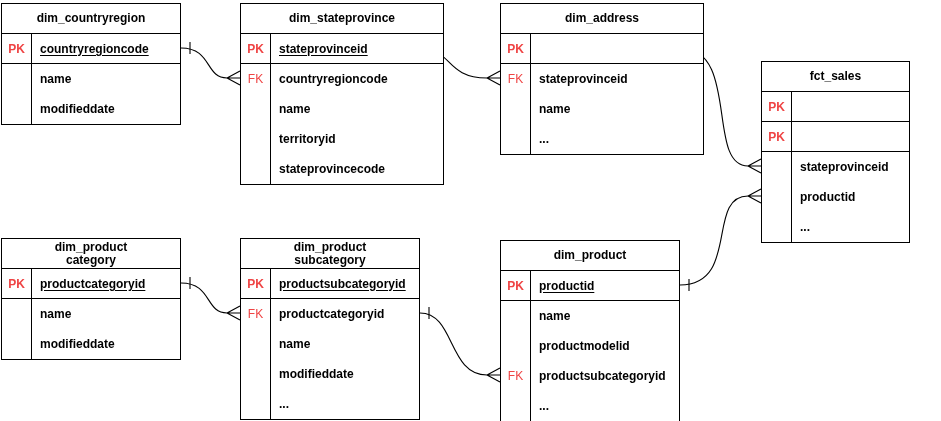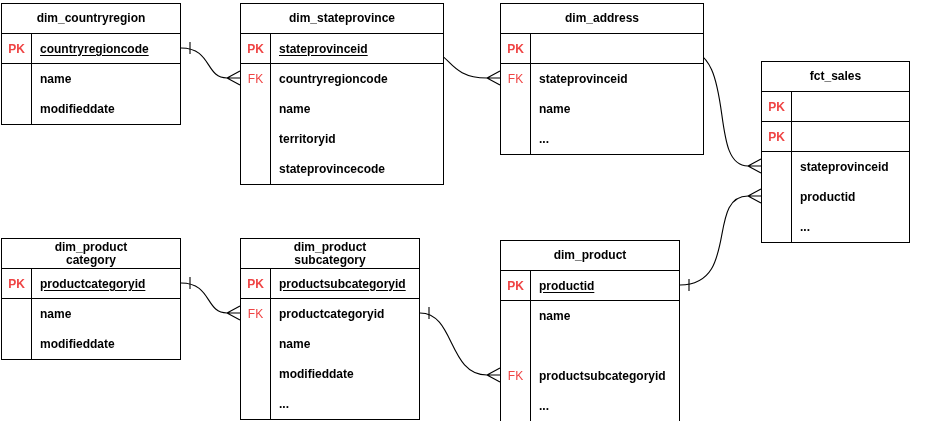--- a/index.html
+++ b/index.html
@@ -192,20 +192,21 @@
       <div class="entity-row pk-row">
         <div class="key-cell pk">PK</div>
         <div class="name-cell pk-name">productid</div>
       </div>
       <div class="entity-row">
         <div class="key-cell"></div>
         <div class="name-cell">name</div>
       </div>
       <div class="entity-row">
         <div class="key-cell"></div>
+        <div class="name-cell">productmodelid</div>
       </div>
       <div class="entity-row">
         <div class="key-cell">FK</div>
         <div class="name-cell">productsubcategoryid</div>
       </div>
       <div class="entity-row">
         <div class="key-cell"></div>
         <div class="name-cell">...</div>
       </div>
     </div>

